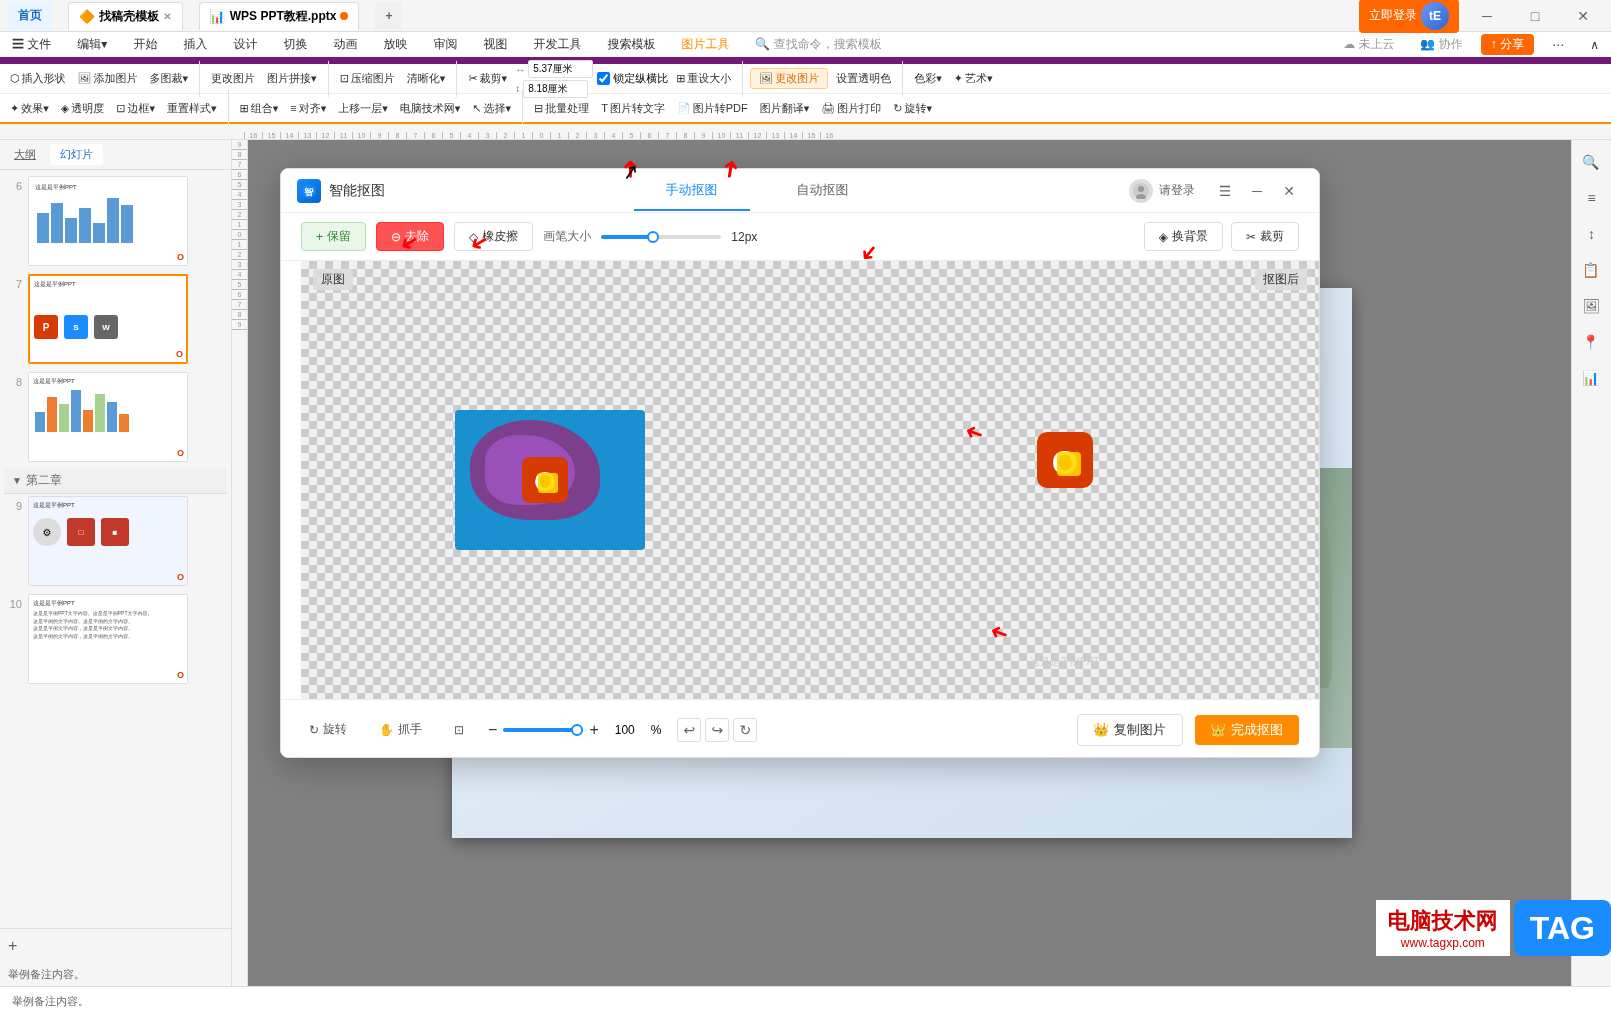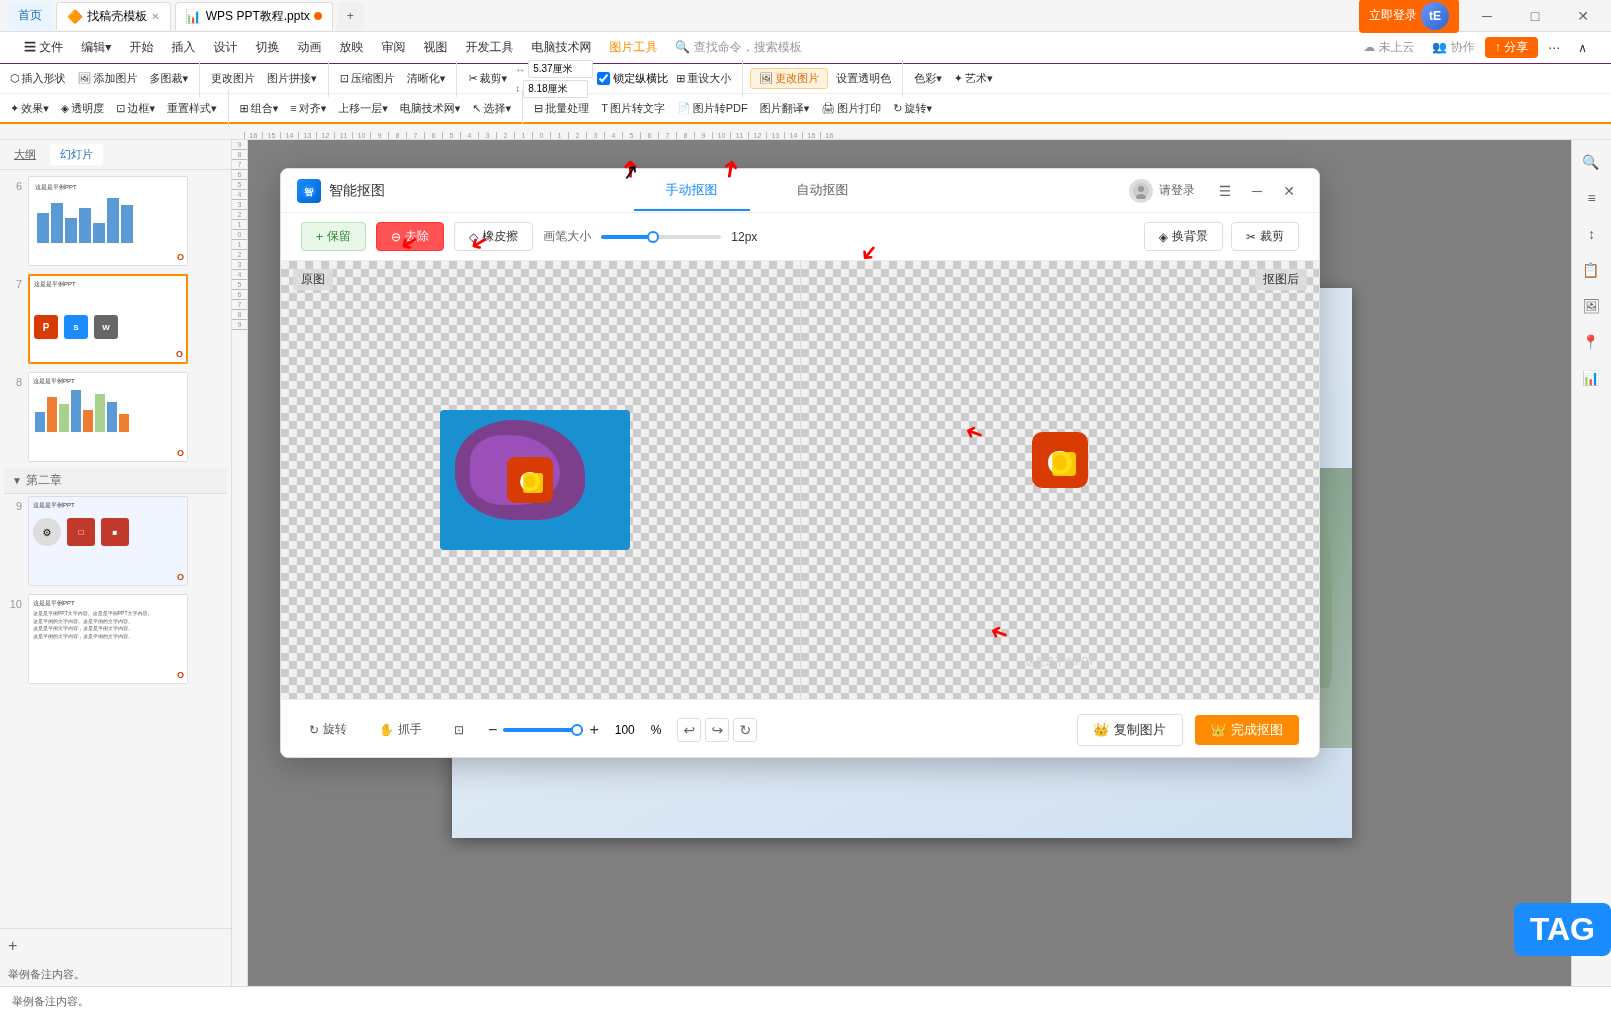--- a/index.html
+++ b/index.html
@@ -1,28 +1,28 @@
 <!DOCTYPE html>
 <html><head>
   <meta charset="utf-8">
   <style>
     * { box-sizing: border-box; margin: 0; padding: 0; }
     body { font-family: 'Microsoft YaHei', 'SimHei', Arial, sans-serif; font-size: 12px; background: #f0f0f0; overflow: hidden; width: 1611px; height: 1016px; }
 
     
     .titlebar { height: 32px; background: #f5f5f5; display: flex; align-items: center; padding: 0 8px; border-bottom: 1px solid #ddd; }
-    .titlebar-tabs { display: flex; align-items: center; gap: 4px; flex: 1; }
+    .titlebar-tabs { display: flex; align-items: center; gap: 16px; flex: 1; font-weight: bold; }
     .tab { display: flex; align-items: center; height: 28px; padding: 0 10px; border-radius: 4px 4px 0 0; font-size: 12px; cursor: pointer; gap: 4px; }
     .tab.home { background: #e8f4ff; color: #1a6ebf; }
     .tab.active { background: white; border: 1px solid #ddd; border-bottom: none; }
     .tab.inactive { background: #f0f0f0; color: #666; }
     .win-btn { width: 40px; height: 28px; background: none; border: none; cursor: pointer; font-size: 14px; color: #666; display: flex; align-items: center; justify-content: center; }
 
     
-    .menubar { height: 32px; background: white; display: flex; align-items: center; padding: 0 16px; border-bottom: 1px solid #701a75; gap: 2px; }
+    .menubar { height: 32px; background: white; display: flex; align-items: center; padding: 0 4px; border-bottom: 7px solid #701a75; gap: 10px; }
     .menu-item { padding: 3px 8px; cursor: pointer; border-radius: 3px; font-size: 12px; color: #333; }
     .menu-item.highlight { color: #e06c00; }
     .tool-btn-small { display: flex; align-items: center; padding: 2px 4px; cursor: pointer; border-radius: 3px; font-size: 11px; color: #333; gap: 2px; }
 
     
     .ruler-h { height: 16px; background: #f5f5f5; border-bottom: 1px solid #ddd; display: flex; align-items: center; padding-left: 240px; overflow: hidden; }
     .ruler-canvas { flex: 1; height: 16px; background: linear-gradient(to right, #f5f5f5 0%, #f5f5f5 100%); font-size: 9px; color: #999; display: flex; align-items: flex-end; padding-bottom: 1px; }
 
     
     .sidebar { width: 232px; background: #f5f5f5; border-right: 1px solid #ddd; overflow-y: auto; display: flex; flex-direction: column; }
@@ -65,21 +65,21 @@
     .d-btn.active-red { background: #ff5252; color: white; }
     .brush-label { color: #666; font-size: 12px; }
     .brush-slider { display: flex; align-items: center; gap: 8px; }
     .slider-track { width: 120px; height: 4px; background: #ddd; border-radius: 2px; position: relative; }
     .slider-fill { height: 4px; background: #1a8cff; border-radius: 2px; width: 40%; }
     .slider-thumb { width: 12px; height: 12px; background: white; border: 2px solid #1a8cff; border-radius: 50%; position: absolute; top: -4px; left: 38%; }
     .brush-size { font-size: 12px; color: #333; }
     .right-btn-group { margin-left: auto; display: flex; gap: 8px; }
 
     
-    .dialog-content { display: flex; height: calc(590px - 44px - 48px - 60px); }
+    .dialog-content { display: flex; height: calc(590px - 44px - 48px - 60px); margin-left: 20px; }
     .panel-before { flex: 1; border-right: 1px solid #ddd; position: relative; background: #e8e8e8; }
     .panel-after { flex: 1; position: relative; background: #e8e8e8; }
     .panel-label { position: absolute; top: 8px; left: 12px; font-size: 12px; color: #333; background: rgba(220,220,220,0.9); padding: 2px 8px; border-radius: 3px; }
 
     
     .checker { width: 100%; height: 100%; background-image: linear-gradient(45deg, #ccc 25%, transparent 25%), linear-gradient(-45deg, #ccc 25%, transparent 25%), linear-gradient(45deg, transparent 75%, #ccc 75%), linear-gradient(-45deg, transparent 75%, #ccc 75%); background-size: 16px 16px; background-position: 0 0, 0 8px, 8px -8px, -8px 0px; background-color: #f0f0f0; display: flex; align-items: center; justify-content: center; }
 
     
     .dialog-footer { height: 60px; background: white; border-top: 1px solid #eee; display: flex; align-items: center; justify-content: space-between; padding: 0 20px; }
     .footer-tools { display: flex; gap: 16px; align-items: center; }
@@ -156,21 +156,21 @@
   <span class="menu-item">编辑▾</span>
   <span class="menu-item">开始</span>
   <span class="menu-item">插入</span>
   <span class="menu-item">设计</span>
   <span class="menu-item">切换</span>
   <span class="menu-item">动画</span>
   <span class="menu-item">放映</span>
   <span class="menu-item">审阅</span>
   <span class="menu-item">视图</span>
   <span class="menu-item">开发工具</span>
-  <span class="menu-item">电脑技术网</span>
+  <span class="menu-item">搜索模板</span>
   <span class="menu-item highlight" style="color:#ff8c00; font-weight:500;">图片工具</span>
   <span class="menu-item" style="color:#999;">🔍 查找命令，搜索模板</span>
   <span style="flex:1;"></span>
   <span class="menu-item" style="color:#999;">☁ 未上云</span>
   <span class="menu-item" style="color:#999;">👥 协作</span>
   <span class="menu-item" style="background:#ff6600; color:white; border-radius:4px; padding:2px 10px;">↑ 分享</span>
   <span class="menu-item">⋯</span>
   <span class="menu-item">∧</span>
 </div>
 
@@ -703,18 +703,22 @@
   <div style="position:absolute; top:230px; left:470px; color:red; font-size:22px; transform:rotate(150deg); pointer-events:none;">➜</div>
 
   <div style="position:absolute; top:240px; left:860px; color:red; font-size:22px; transform:rotate(130deg); pointer-events:none;">➜</div>
 
   <div style="position:absolute; top:420px; left:965px; color:red; font-size:22px; transform:rotate(200deg); pointer-events:none;">➜</div>
 
   <div style="position:absolute; top:620px; left:990px; color:red; font-size:22px; transform:rotate(200deg); pointer-events:none;">➜</div>
 </div>
 
 <div style="position:fixed; bottom:60px; right:0; z-index:500; display:flex; gap:4px; pointer-events:none;">
+  <div style="background:white; padding:6px 12px; display:flex; flex-direction:column; align-items:center;">
+    <span style="font-size:22px; color:#cc0000; font-weight:bold;">电脑技术网</span>
+    <span style="font-size:12px; color:#cc0000;">www.tagxp.com</span>
+  </div>
   <div style="background:#1a8cff; padding:8px 16px; display:flex; align-items:center; border-radius:8px;">
     <span style="font-size:32px; font-weight:bold; color:white;">TAG</span>
   </div>
 </div>
 
 <div style="position:fixed; top:160px; left:622px; pointer-events:none; z-index:600; font-size:20px; transform:rotate(-10deg);">↗</div>
 
 </body></html>

